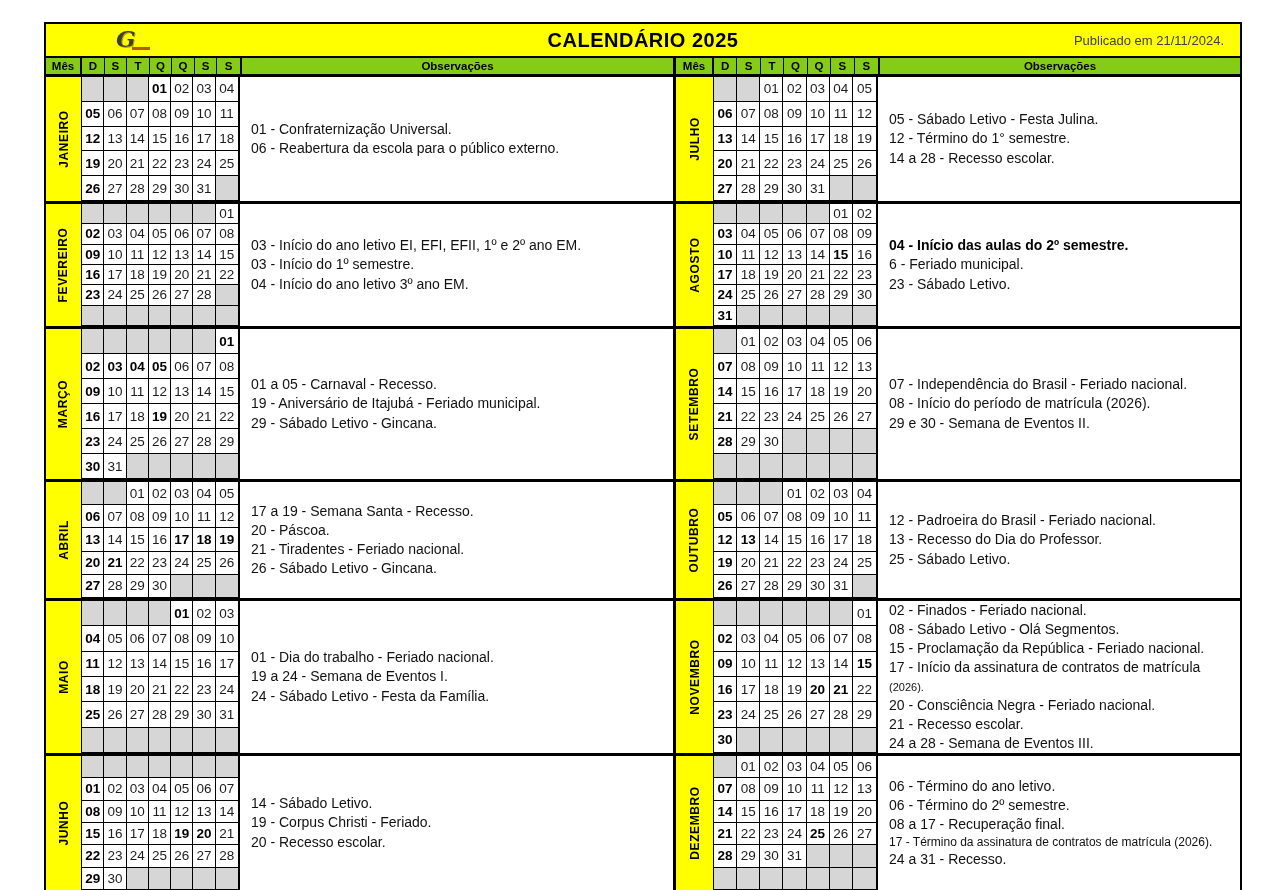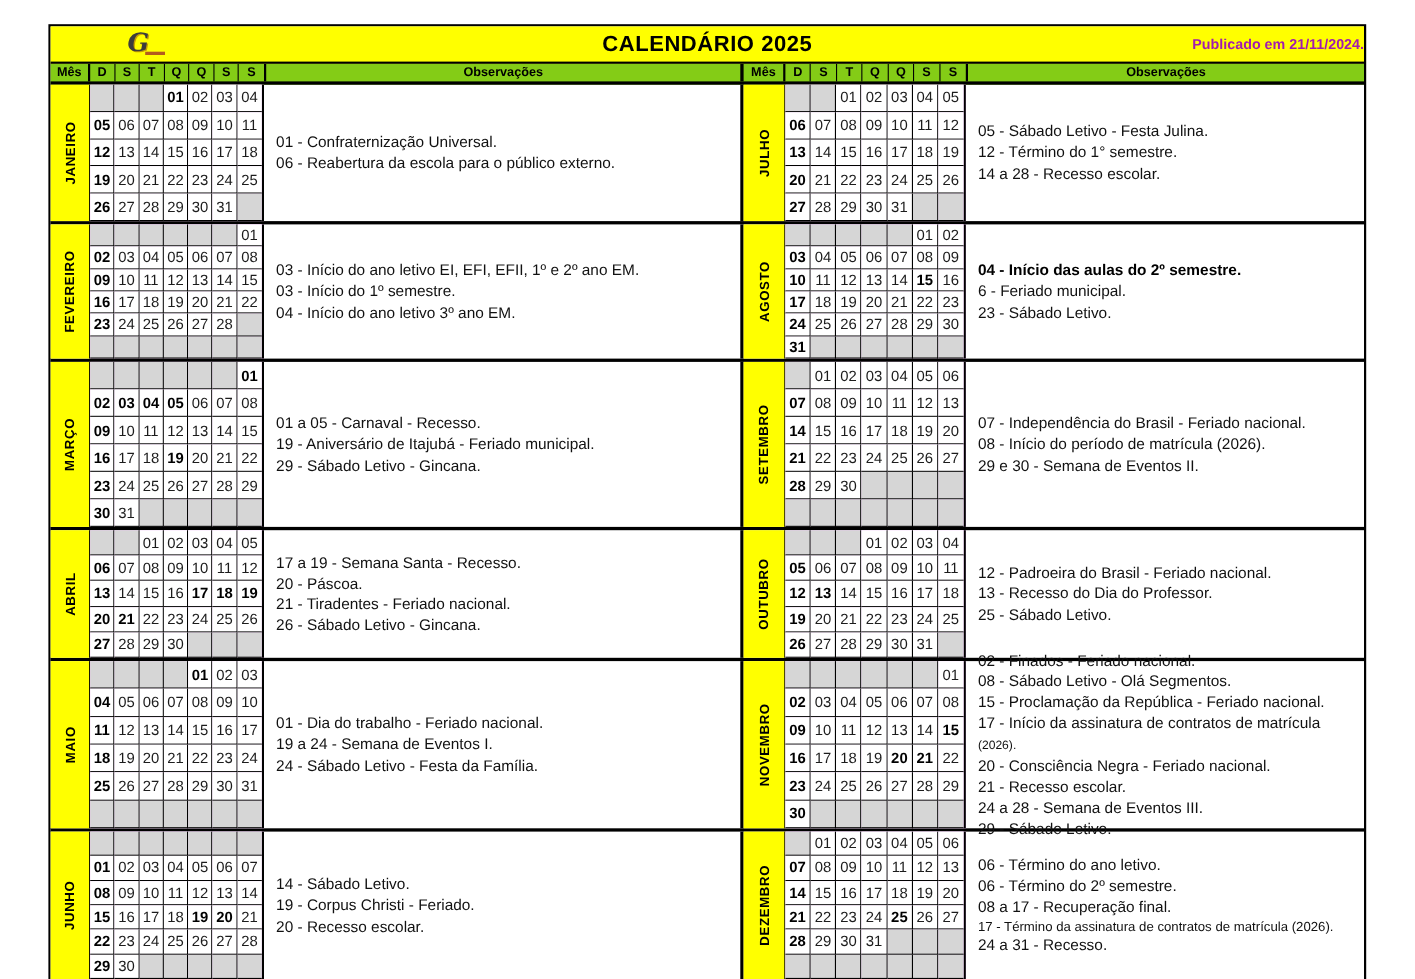--- a/index.html
+++ b/index.html
@@ -2,21 +2,21 @@
 <html lang="pt"><head>
 <meta charset="utf-8">
 <style>
   html,body{margin:0;padding:0;background:#ffffff;font-family:"Liberation Sans","DejaVu Sans",sans-serif;}
   .page{width:1286px;height:890px;box-sizing:border-box;padding:22px 42px 0 44px;background:#fff;}
   .table{width:1198px;box-sizing:border-box;border:2px solid #000;}
 
   
   .titlebar{position:relative;height:32px;background:#ffff00;border-bottom:2px solid #000;display:flex;align-items:center;justify-content:center;}
   .title{font-size:20px;font-weight:bold;color:#000;letter-spacing:.5px;}
-  .published{position:absolute;right:0;top:50%;transform:translateY(-50%);font-size:13px;color:#a21caf;font-weight:bold;}
+  .published{position:absolute;right:16px;top:50%;transform:translateY(-50%);font-size:13px;color:#404040;}
   .logo{position:absolute;left:70px;top:2px;width:46px;height:28px;}
   .logo-g{font-family:"DejaVu Serif","Liberation Serif",serif;font-style:italic;font-weight:bold;font-size:23px;line-height:26px;color:#3c3c3c;text-shadow:1px 1px 0 #c8a000;}
   .logo-sub{position:absolute;left:16px;bottom:4px;width:18px;height:3px;background:#a03226;opacity:.8;}
 
   
   .half{display:flex;box-sizing:border-box;}
   .half.l{width:630px;border-right:3px solid #000;}
   .half.r{flex:1;}
   .mes-col{width:36px;}
   .cal-col{width:158px;}
@@ -30,21 +30,21 @@
   .headrow .mes-col{border-right:2px solid #000;}
   .headrow .cal-col{display:grid;grid-template-columns:repeat(7,1fr);border-right:2px solid #000;}
   .headrow .dl{border-right:1px solid #000;font-weight:bold;font-size:11.5px;display:flex;align-items:center;justify-content:center;}
   .headrow .dl:last-child{border-right:none;}
 
   
   .band{display:flex;border-top:3px solid #000;box-sizing:content-box;}
   .band:first-child{border-top:none;}
   .mes-cell{background:#ffff00;border-right:1px solid #000;display:flex;align-items:center;justify-content:center;box-sizing:border-box;}
   .mes-cell span{display:block;transform:rotate(-90deg);white-space:nowrap;font-weight:bold;font-size:12px;letter-spacing:.6px;color:#000;}
-  .cal{display:grid;grid-template-columns:repeat(7,1fr);border-right:2px solid #000;box-sizing:border-box;background:#f0abfc;}
+  .cal{display:grid;grid-template-columns:repeat(7,1fr);border-right:2px solid #000;box-sizing:border-box;background:#14532d;}
   .cell{box-sizing:border-box;border-right:1px solid #000;border-bottom:1px solid #000;display:flex;align-items:center;justify-content:center;font-size:13.5px;color:#1c1c1c;background:#fff;}
   .cell:nth-child(7n){border-right:none;}
   .cell.gray{background:#d6d6d6;}
   .cell.bold{font-weight:bold;color:#000;}
 
   
   .obs{display:flex;flex-direction:column;justify-content:center;padding:2px 4px 2px 11px;box-sizing:border-box;}
   .obs-line{font-size:14px;line-height:1.36;color:#111;}
   .obs-line.b{font-weight:bold;color:#000;}
   .obs-line.sm{font-size:12px;}
@@ -611,21 +611,20 @@
               <div class="cell gray"></div>
             </div>
             <div class="obs obs-col">
               <div class="obs-line">02 - Finados - Feriado nacional.</div>
               <div class="obs-line">08 - Sábado Letivo - Olá Segmentos.</div>
               <div class="obs-line">15 - Proclamação da República - Feriado nacional.</div>
               <div class="obs-line">17 - Início da assinatura de contratos de matrícula<span class="sm-suffix"> (2026).</span></div>
               <div class="obs-line">20 - Consciência Negra - Feriado nacional.</div>
               <div class="obs-line">21 - Recesso escolar.</div>
               <div class="obs-line">24 a 28 - Semana de Eventos III.</div>
-              <div class="obs-line">29 - Sábado Letivo.</div>
             </div>
           </div>
         </div>
         <div class="band" style="height: 134px;">
           <div class="half l">
             <div class="mes-cell mes-col">
               <span>JUNHO</span>
             </div>
             <div class="cal cal-col" style="grid-template-rows: repeat(6, 1fr);">
               <div class="cell gray"></div>

